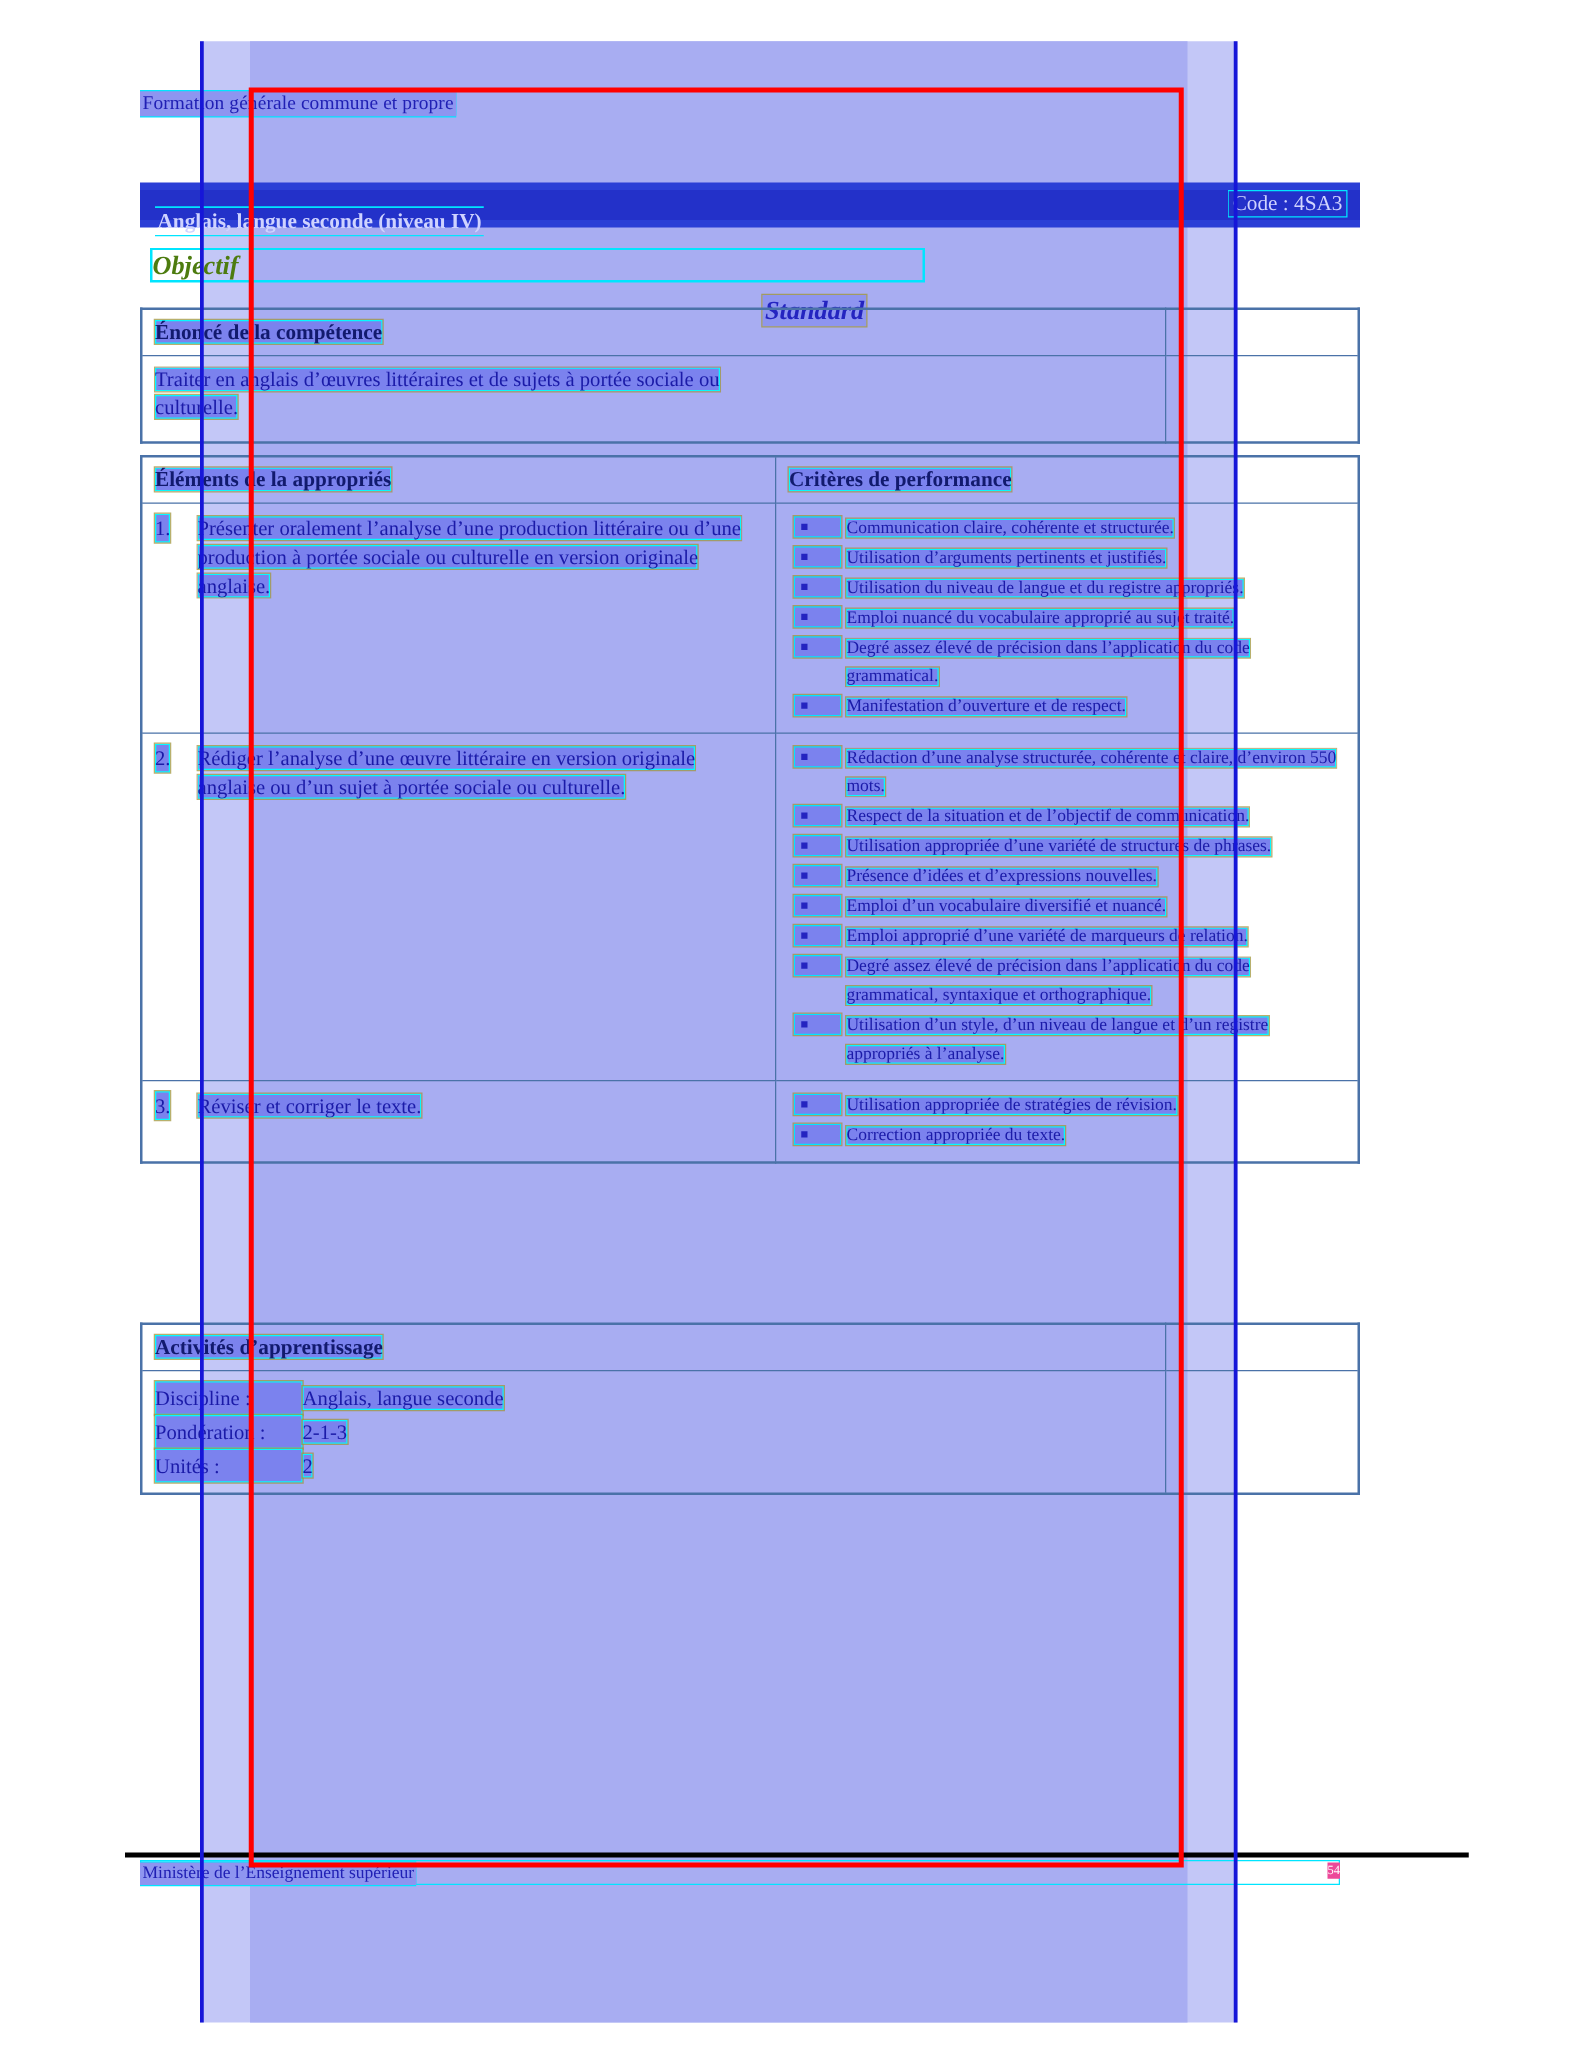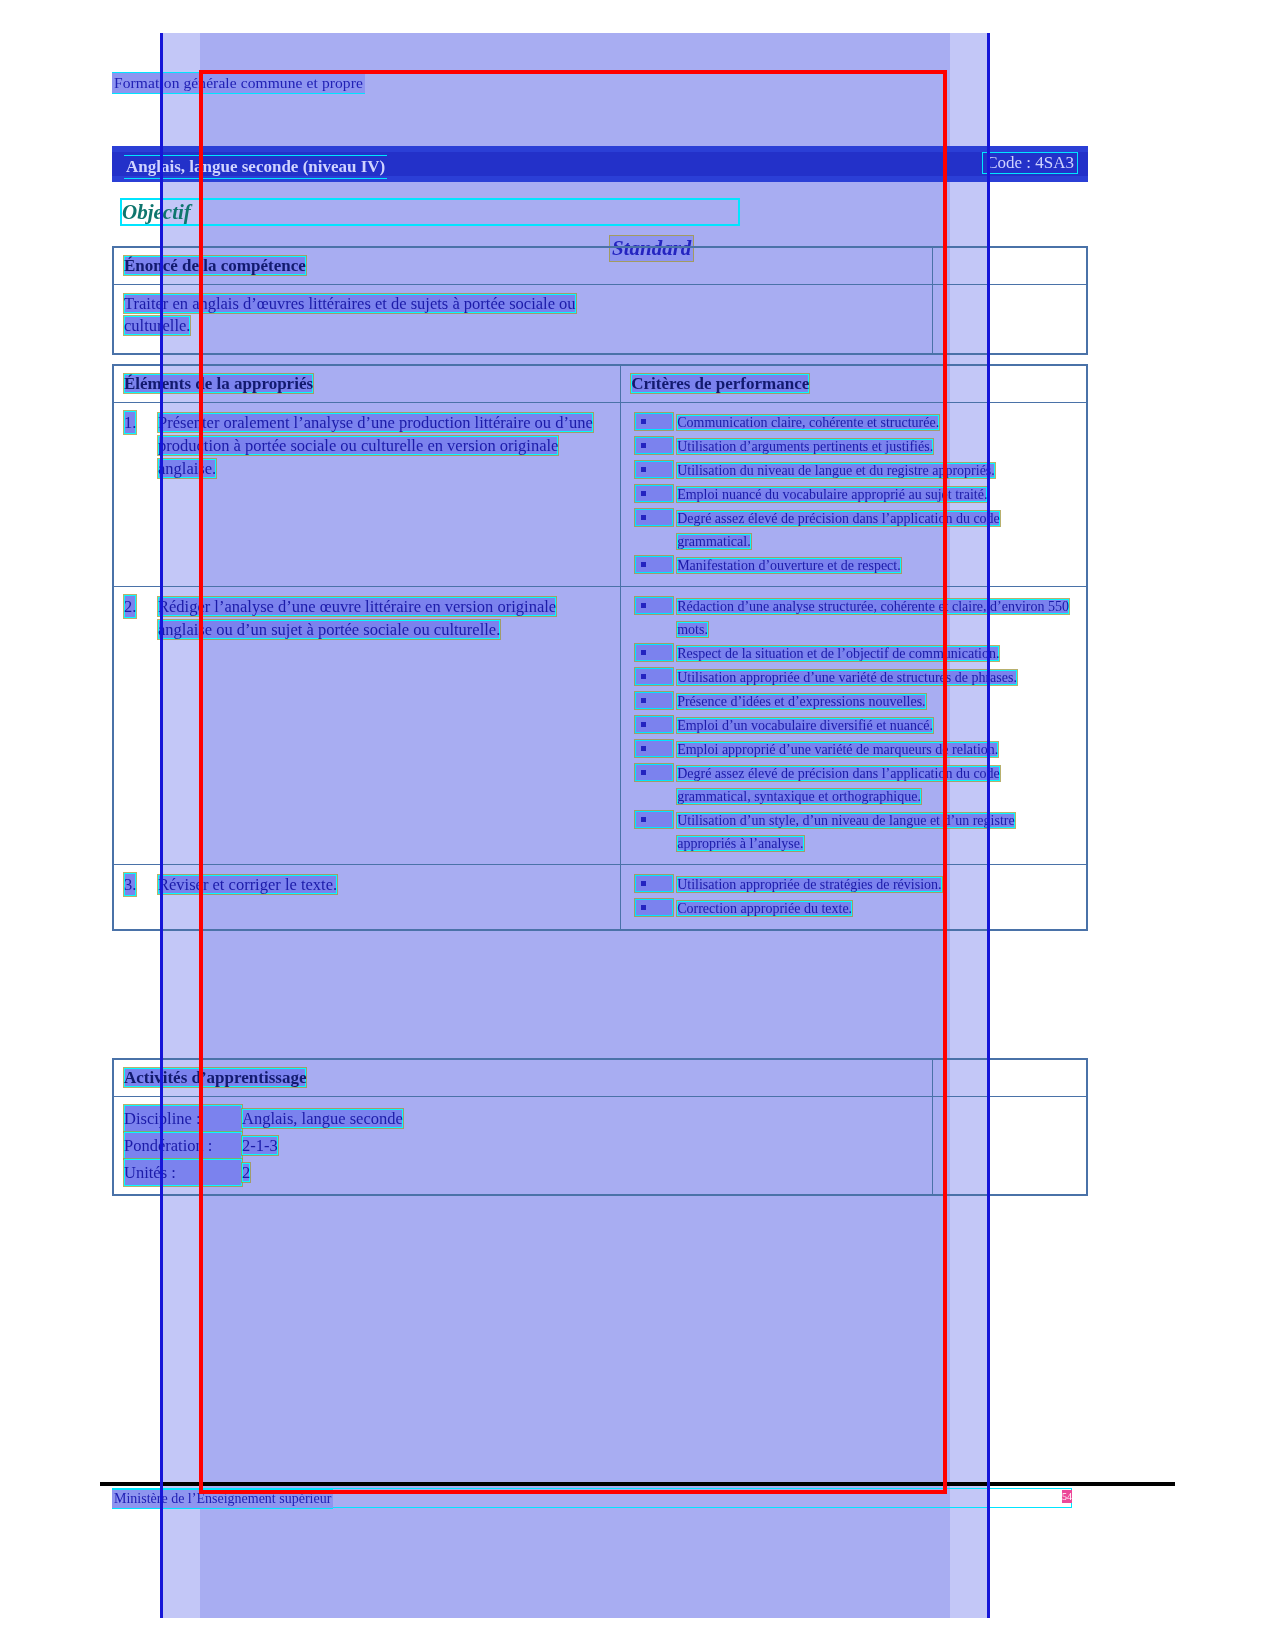--- a/index.html
+++ b/index.html
@@ -41,32 +41,32 @@
   }
 
   .title-bar{
     position:absolute;left:112px;top:146px;width:976px;height:36px;
     background:#2b3fd6;
   }
   .title-bar .band{
     position:absolute;left:0;top:6px;width:100%;height:24px;background:#2331c9;
   }
   .title-bar .tb-left{
-    position:absolute;left:12px;top:10px;font-size:17px;color:#cfd3ff;font-weight:bold;
+    position:absolute;left:12px;top:20px;font-size:17px;color:#cfd3ff;font-weight:bold;
     box-shadow:0 -1px 0 #00e5ff,0 1px 0 #00e5ff;padding:1px 2px;
   }
   .title-bar .tb-right{
     position:absolute;right:10px;top:6px;font-size:17px;color:#cfd3ff;
     box-shadow:inset 0 0 0 1px #00e5ff;padding:1px 4px;
   }
 
   .obj-std{position:absolute;left:112px;top:200px;width:976px;height:26px;}
   .obj-std .objectif{
     position:absolute;left:10px;top:0;font-size:21px;font-style:italic;font-weight:bold;
-    color:#0f766e;
+    color:#4d7c0f;
   }
   .obj-std .objectif-underline{
     position:absolute;left:8px;top:-2px;width:620px;height:28px;
     box-shadow:inset 0 0 0 2px #00e5ff;
   }
   .obj-std .standard{
     position:absolute;left:498px;top:0;font-size:21px;font-style:italic;font-weight:bold;
     color:#2424c0;background:#8e95f0;outline:1px solid rgba(160,150,60,.8);padding:0 2px;margin-top:36px;
   }
 

